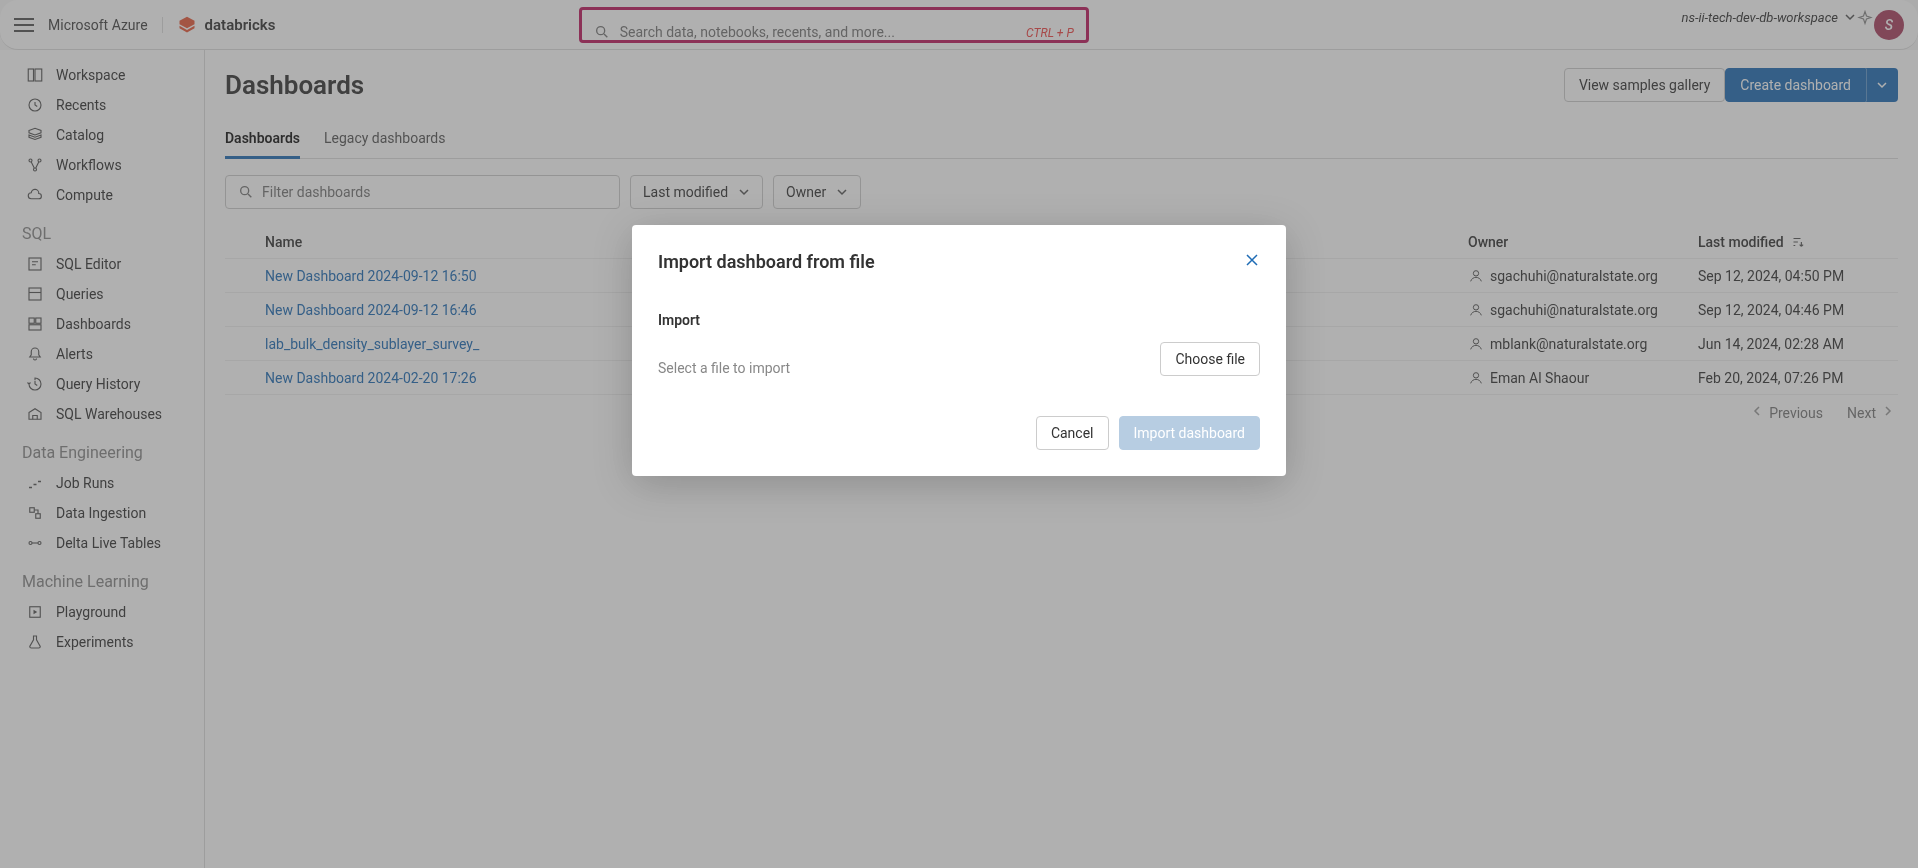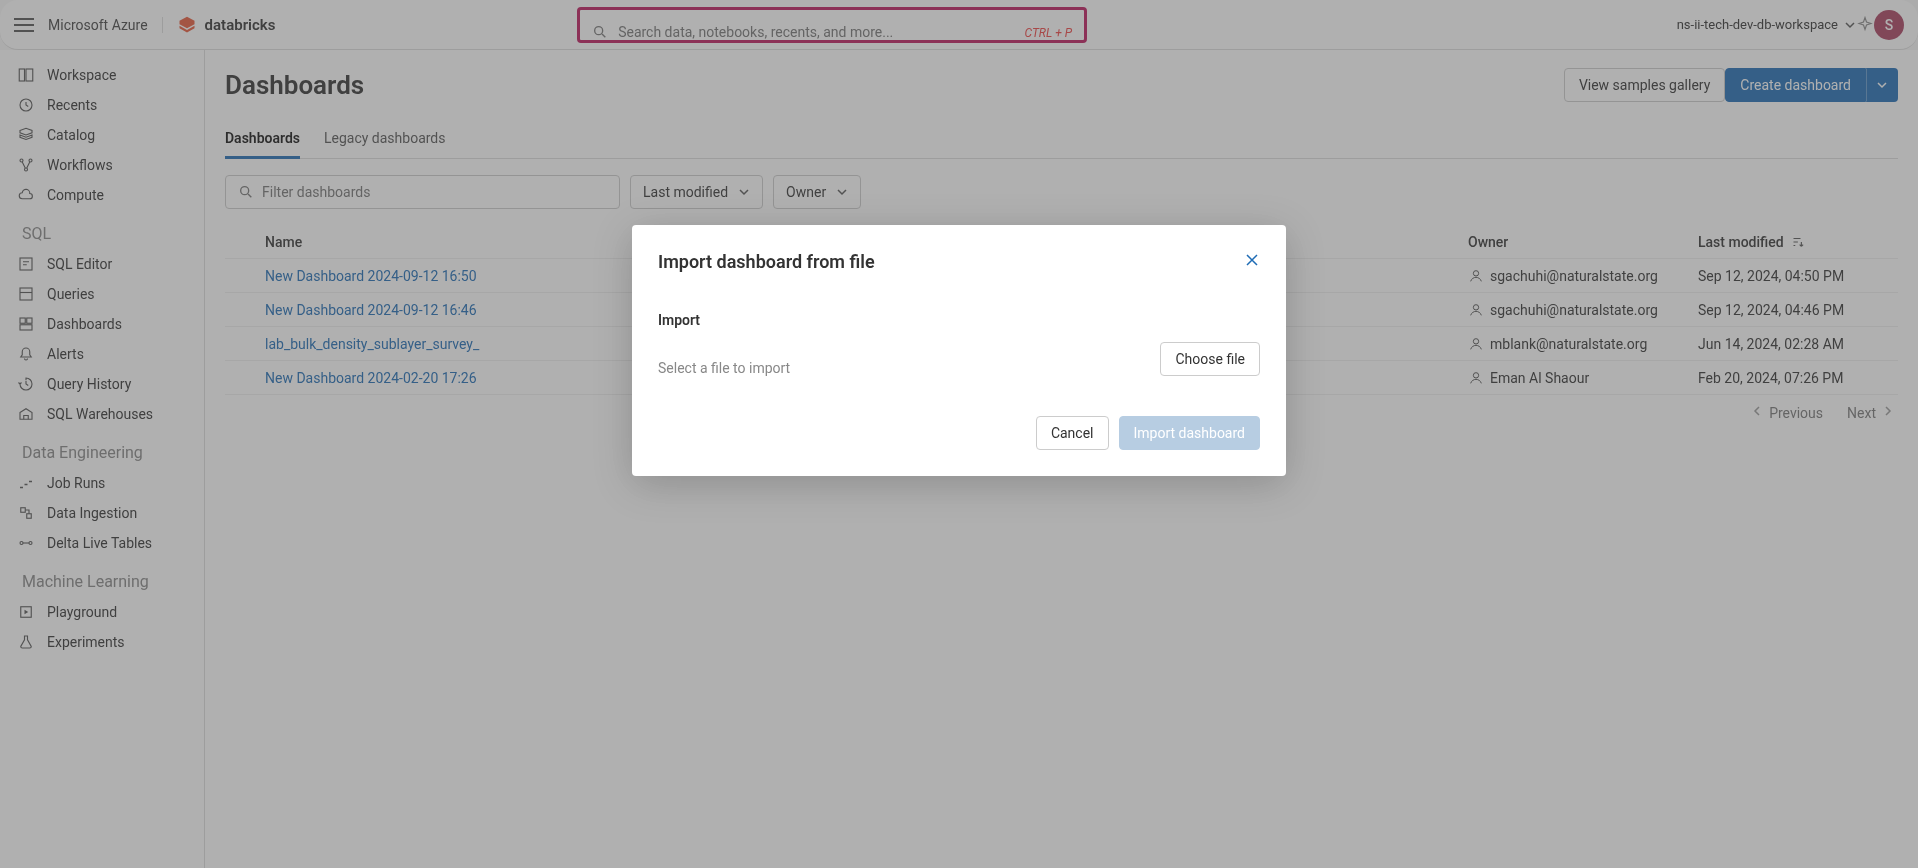--- a/index.html
+++ b/index.html
@@ -11,32 +11,32 @@
 .hamburger { width: 20px; display: flex; flex-direction: column; gap: 4px; cursor: pointer; }
 .hamburger span { height: 2px; background: #555; }
 .cloud-label { font-size: 14px; color: #444; padding-right: 14px; border-right: 1px solid #ddd; }
 .brand { display: flex; align-items: center; gap: 8px; font-size: 15px; color: #333; }
 .brand svg { width: 20px; height: 20px; }
 .brand b { font-weight: 600; }
 .search-wrap { margin: 0 auto; width: 510px; }
 .search { display: flex; align-items: flex-end; gap: 10px; border: 3px solid #be185d; border-radius: 4px; height: 36px; padding: 0 12px; background: #fff; }
 .search input { flex: 1; border: none; outline: none; font-size: 14px; color: #333; background: transparent; }
 .kbd { font-size: 12px; color: #ef4444; font-style: italic; }
-.topbar-right { display: flex; align-items: center; margin-left: auto; }
+.topbar-right { display: flex; align-items: flex-start; margin-left: auto; font-style: italic; }
 .ws-switch { font-size: 13px; color: #333; cursor: pointer; display: flex; align-items: center; gap: 6px; }
 .sparkle { width: 18px; height: 18px; color: #777; }
 .avatar { width: 30px; height: 30px; border-radius: 50%; background: #a94060; color: #fff; display: flex; align-items: center; justify-content: center; font-size: 14px; font-weight: 500; }
 
 
 .layout { display: flex; height: calc(100% - 50px); }
 
 
 .sidebar { width: 205px; border-right: 1px solid #ddd; background: #fff; padding: 10px 0; overflow-y: auto; }
 .new-btn { margin: 0 12px 12px; height: 38px; border-radius: 20px; background: #f5dede; color: #b03030; display: flex; align-items: center; gap: 10px; padding: 0 14px; font-size: 14px; cursor: pointer; }
-.nav-item { display: flex; align-items: center; gap: 12px; height: 30px; padding: 0 17px; font-size: 14px; color: #333; cursor: pointer; }
+.nav-item { display: flex; align-items: center; gap: 12px; height: 30px; padding: 0 26px; font-size: 14px; color: #333; cursor: pointer; }
 .nav-item svg, .nav-item .ico { width: 18px; height: 18px; color: #555; flex-shrink: 0; }
 .nav-section { font-size: 16px; color: #888; padding: 14px 22px 6px; }
 
 
 .main { flex: 1; background: #fff; padding: 18px 20px; overflow: hidden; }
 .main-head { display: flex; align-items: center; }
 .main-head h1 { font-size: 26px; font-weight: 600; }
 .main-head .actions { margin-left: auto; display: flex; }
 .btn { border: 1px solid #ccc; background: #fff; border-radius: 4px; height: 34px; padding: 0 14px; font-size: 14px; display: flex; align-items: center; cursor: pointer; color: #333; }
 .btn-primary { background: #1f6cb5; border-color: #1f6cb5; color: #fff; }

